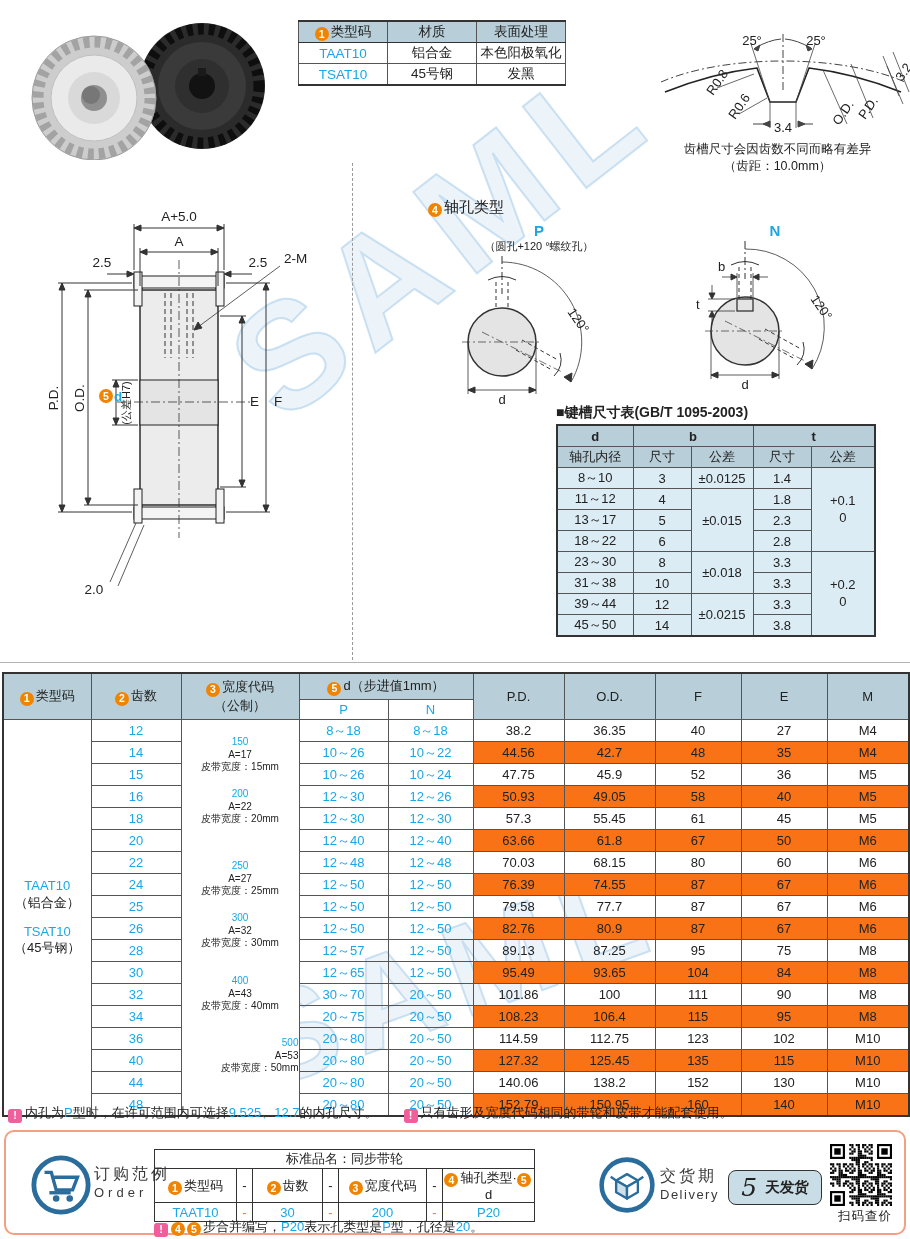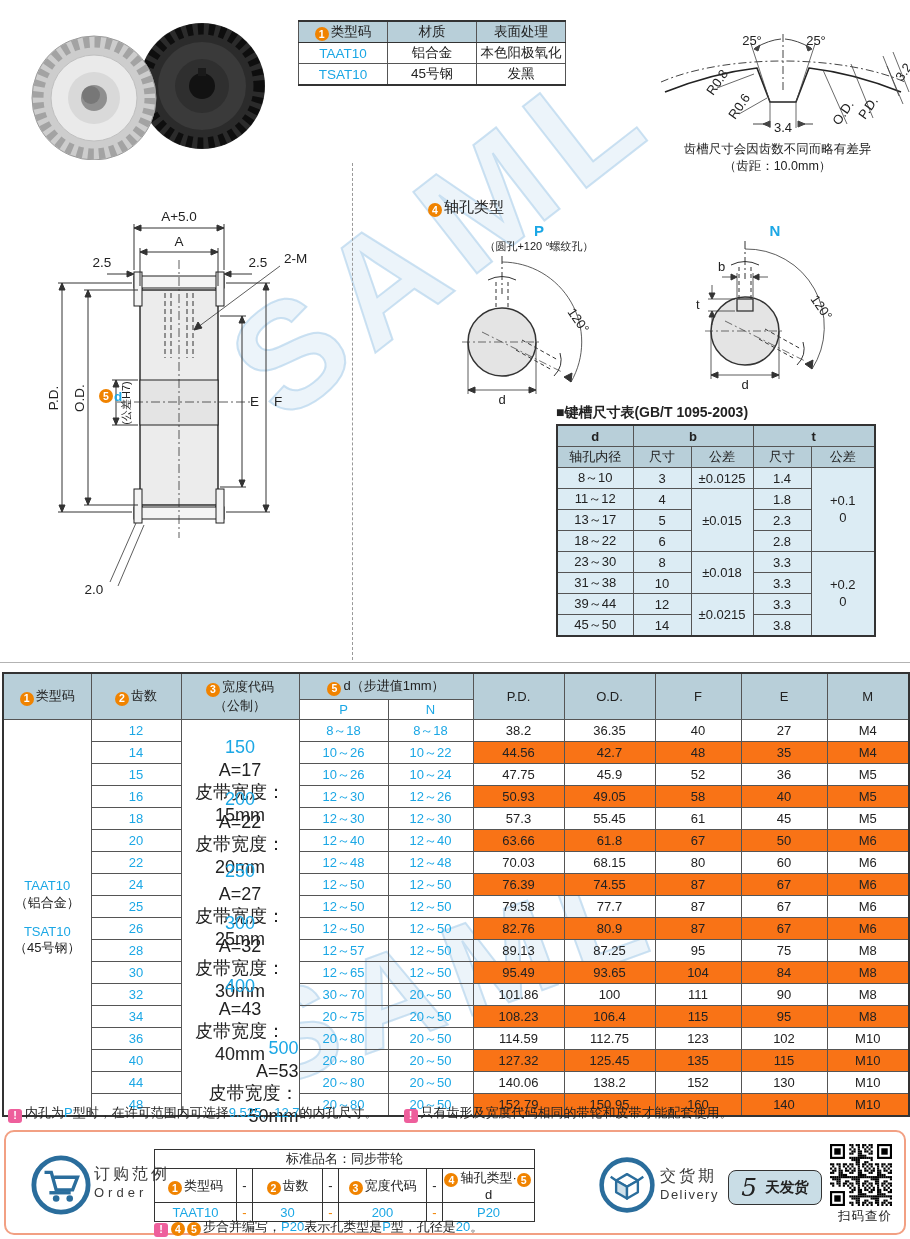--- a/index.html
+++ b/index.html
@@ -37,21 +37,21 @@
   .kw-table{border:2px solid #333;}
   
   .main-table{width:906px;font-size:13px;table-layout:fixed;border:2px solid #333;}
   .main-table th,.main-table td{border:1px solid #555;text-align:center;padding:0;}
   .main-table thead th{background:#b8cfd9;font-weight:normal;height:25px;}
   .main-table thead tr.sub th{background:#fff;height:19px;}
   .main-table tbody td{height:21px;}
   .main-table tbody tr.stripe td.num{background:#f97316;}
   .main-table td.typecell{background:#fff;vertical-align:middle;}
   .main-table td.widthcell{background:#fff;position:relative;}
-  .wblock{position:absolute;left:0;right:0;text-align:center;line-height:1.25;font-size:18px;}
+  .wblock{position:absolute;left:0;right:0;text-align:center;line-height:1.25;font-size:10px;}
   .tblock{line-height:1.3;font-size:13px;}
   
   .fnotes{font-size:13px;display:flex;gap:26px;white-space:nowrap;}
   
   .bottom-box{position:absolute;left:4px;top:1130px;width:898px;height:101px;
       border:2px solid #f2a083;border-radius:10px;background:#fff;}
   .order-table{width:380px;font-size:13px;table-layout:fixed;border:1.5px solid #333;}
   .order-table th,.order-table td{border:1px solid #333;text-align:center;padding:0;height:18px;font-weight:normal;}
   .cn-label{font-size:16px;letter-spacing:3px;color:#3a3a3a;line-height:1.3;}
   .en-label{font-size:13px;letter-spacing:4px;color:#3a3a3a;}

